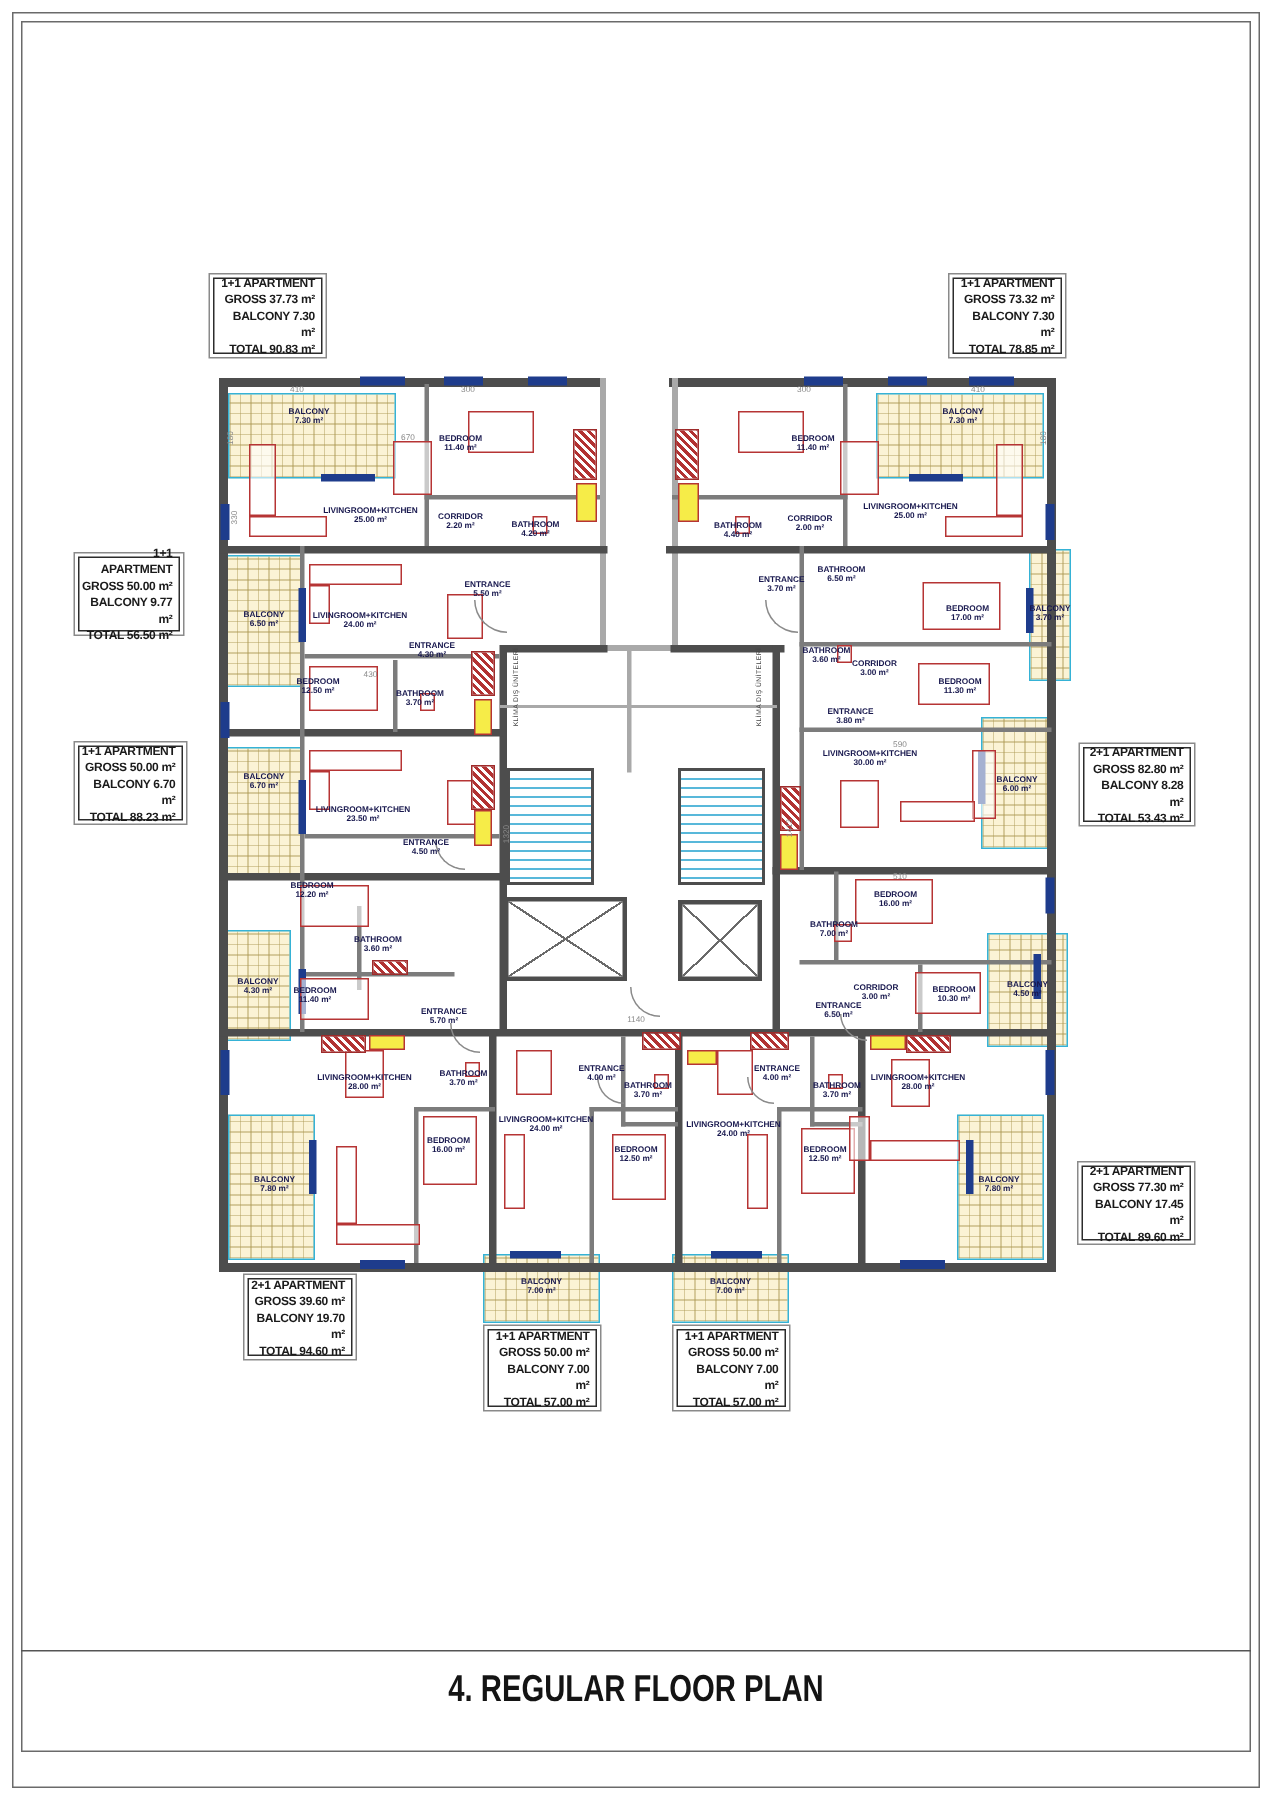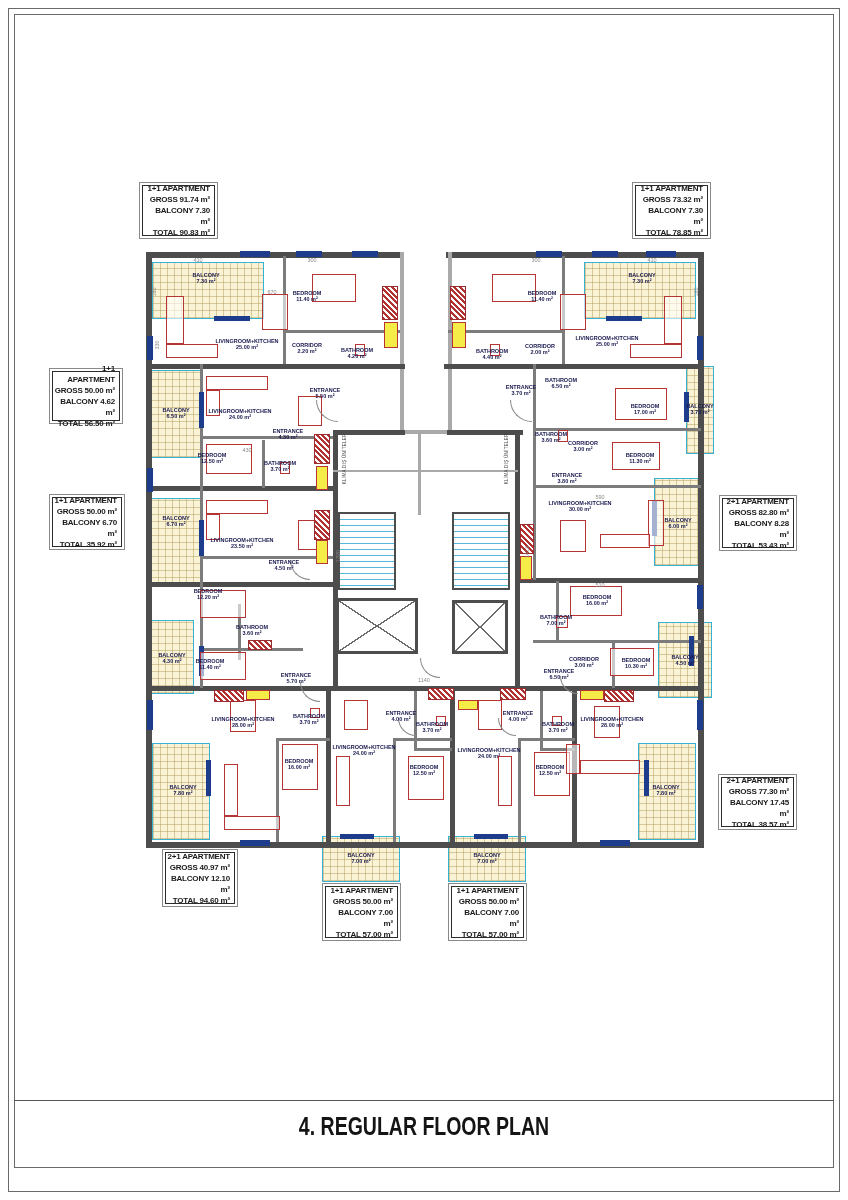--- a/index.html
+++ b/index.html
@@ -457,70 +457,70 @@
       <div class="dim v" style="left: 338px; top: 556px;">1320</div>
       <div class="dim v" style="left: 527px; top: 552px;">1413</div>
       <div class="dim" style="left: 424px; top: 680px;">1140</div>
       <div class="dim" style="left: 357px; top: 886px;">390</div>
       <div class="dim" style="left: 489px; top: 886px;">390</div>
     </div>
 
   <div class="apt-box" style="left:139px;top:182px;width:79px;height:57px;">
     <div class="inner">
       <span>1+1 APARTMENT</span>
-      <span>GROSS 91.74 m²</span>
+      <span>GROSS 37.73 m²</span>
       <span>BALCONY 7.30 m²</span>
       <span>TOTAL 90.83 m²</span>
     </div>
   </div>
   <div class="apt-box" style="left:632px;top:182px;width:79px;height:57px;">
     <div class="inner">
       <span>1+1 APARTMENT</span>
       <span>GROSS 73.32 m²</span>
       <span>BALCONY 7.30 m²</span>
       <span>TOTAL 78.85 m²</span>
     </div>
   </div>
   <div class="apt-box" style="left:49px;top:368px;width:74px;height:56px;">
     <div class="inner">
       <span>1+1 APARTMENT</span>
       <span>GROSS 50.00 m²</span>
-      <span>BALCONY 4.62 m²</span>
+      <span>BALCONY 9.77 m²</span>
       <span>TOTAL 56.50 m²</span>
     </div>
   </div>
   <div class="apt-box" style="left:49px;top:494px;width:76px;height:56px;">
     <div class="inner">
       <span>1+1 APARTMENT</span>
       <span>GROSS 50.00 m²</span>
       <span>BALCONY 6.70 m²</span>
-      <span>TOTAL 35.92 m²</span>
+      <span>TOTAL 88.23 m²</span>
     </div>
   </div>
   <div class="apt-box" style="left:719px;top:495px;width:78px;height:56px;">
     <div class="inner">
       <span>2+1 APARTMENT</span>
       <span>GROSS 82.80 m²</span>
       <span>BALCONY 8.28 m²</span>
       <span>TOTAL 53.43 m²</span>
     </div>
   </div>
   <div class="apt-box" style="left:718px;top:774px;width:79px;height:56px;">
     <div class="inner">
       <span>2+1 APARTMENT</span>
       <span>GROSS 77.30 m²</span>
       <span>BALCONY 17.45 m²</span>
-      <span>TOTAL 38.57 m²</span>
+      <span>TOTAL 89.60 m²</span>
     </div>
   </div>
   <div class="apt-box" style="left:162px;top:849px;width:76px;height:58px;">
     <div class="inner">
       <span>2+1 APARTMENT</span>
-      <span>GROSS 40.97 m²</span>
-      <span>BALCONY 12.10 m²</span>
+      <span>GROSS 39.60 m²</span>
+      <span>BALCONY 19.70 m²</span>
       <span>TOTAL 94.60 m²</span>
     </div>
   </div>
   <div class="apt-box" style="left:322px;top:883px;width:79px;height:58px;">
     <div class="inner">
       <span>1+1 APARTMENT</span>
       <span>GROSS 50.00 m²</span>
       <span>BALCONY 7.00 m²</span>
       <span>TOTAL 57.00 m²</span>
     </div>

